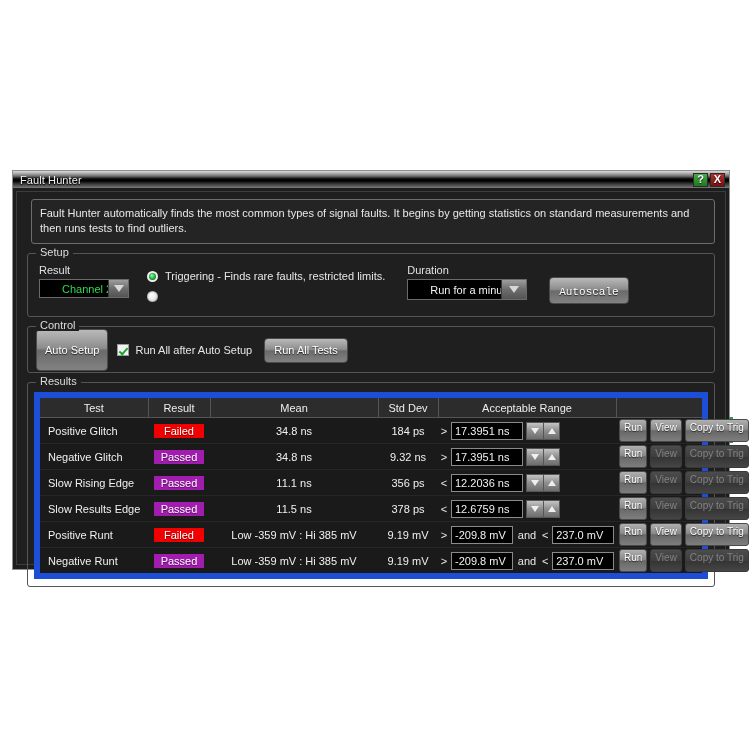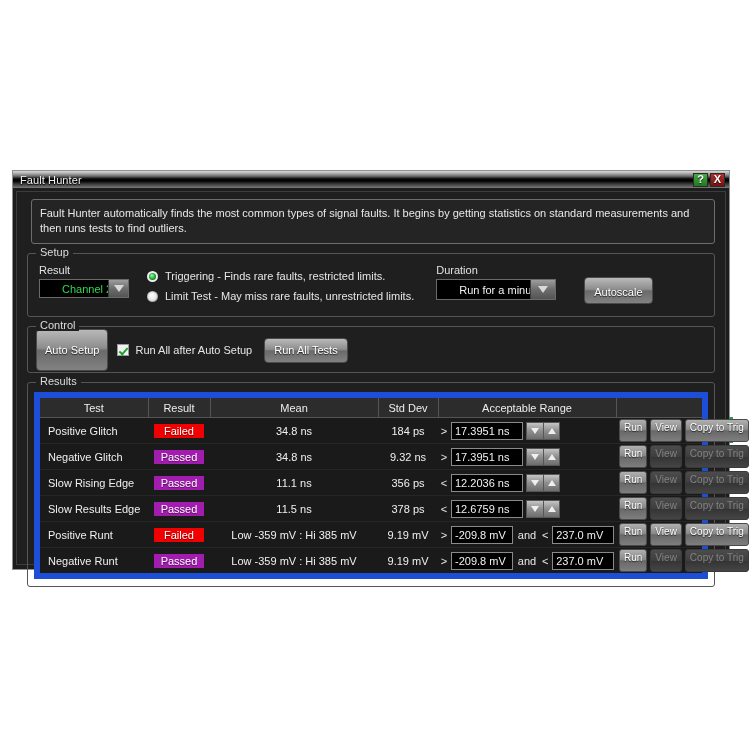--- a/index.html
+++ b/index.html
@@ -189,21 +189,21 @@
     border: 1px solid #4a4a4a;
     border-radius: 4px;
     color: #ffffff;
     font-size: 11px;
     padding: 4px 8px;
     text-shadow: 0 1px 1px rgba(0,0,0,.75);
     white-space: nowrap;
     box-sizing: border-box;
     line-height: 12px;
   }
-  #autoscale-btn { margin-left: 28px; margin-top: 13px; height: 27px; padding: 8px 9px; }
+  #autoscale-btn { margin-left: 22px; margin-top: 13px; height: 27px; padding: 8px 9px; font-family: Liberation Mono, monospace; }
 
   
   #control-row {
     display: flex;
     align-items: center;
     height: 28px;
   }
   #auto-setup-btn { height: 42px; padding: 0 8px; display:flex; align-items:center;}
   .checkbox-wrap { display: flex; align-items: center; margin-left: 9px; }
   .checkbox {
@@ -373,21 +373,20 @@
           </div>
         </div>
 
         <div class="radio-block">
           <div class="radio-row">
             <span class="radio on"></span>
             <span>Triggering - Finds rare faults, restricted limits.</span>
           </div>
           <div class="radio-row">
             <span class="radio off"></span>
-            <span>Limit Test - May miss rare faults, unrestricted limits.</span>
           </div>
         </div>
 
         <div class="dur-block">
           <span class="field-label">Duration</span>
           <div class="combo">
             <div class="val plain">Run for a minute</div>
             <div class="arrow">
                 <span class="arrow-glyph"></span>
               </div>

